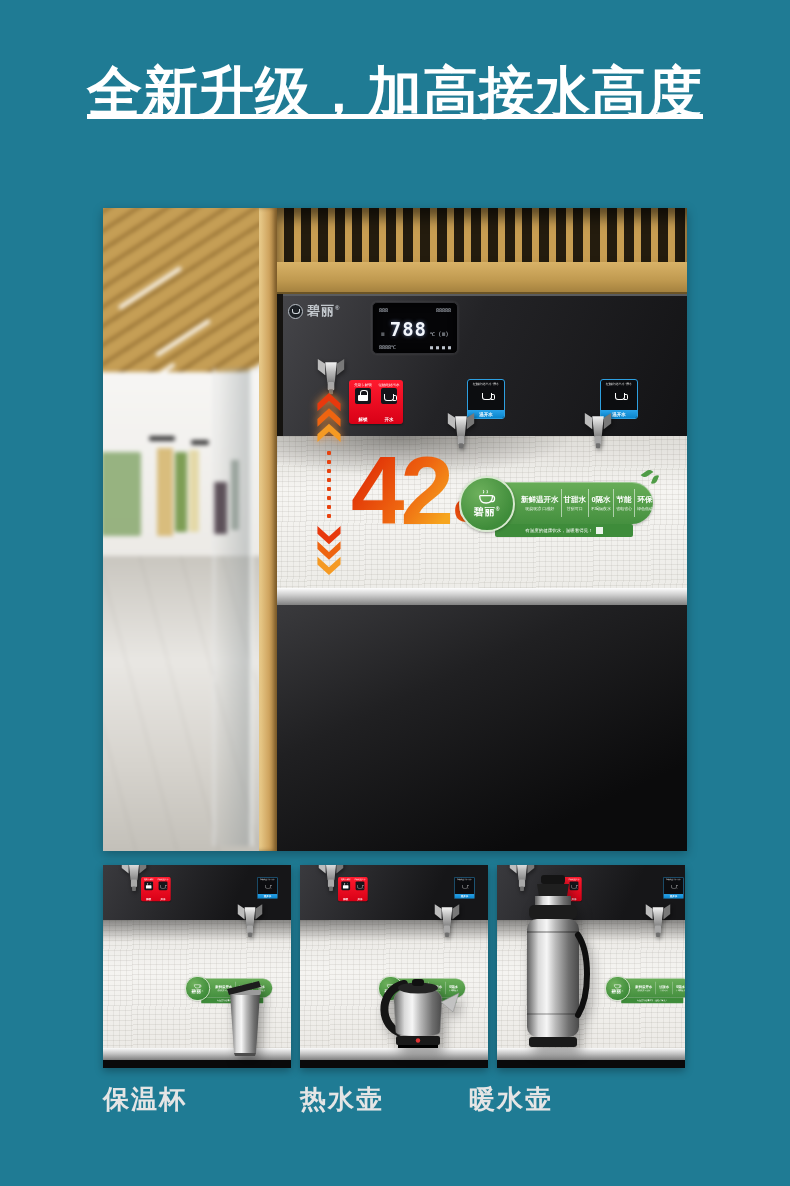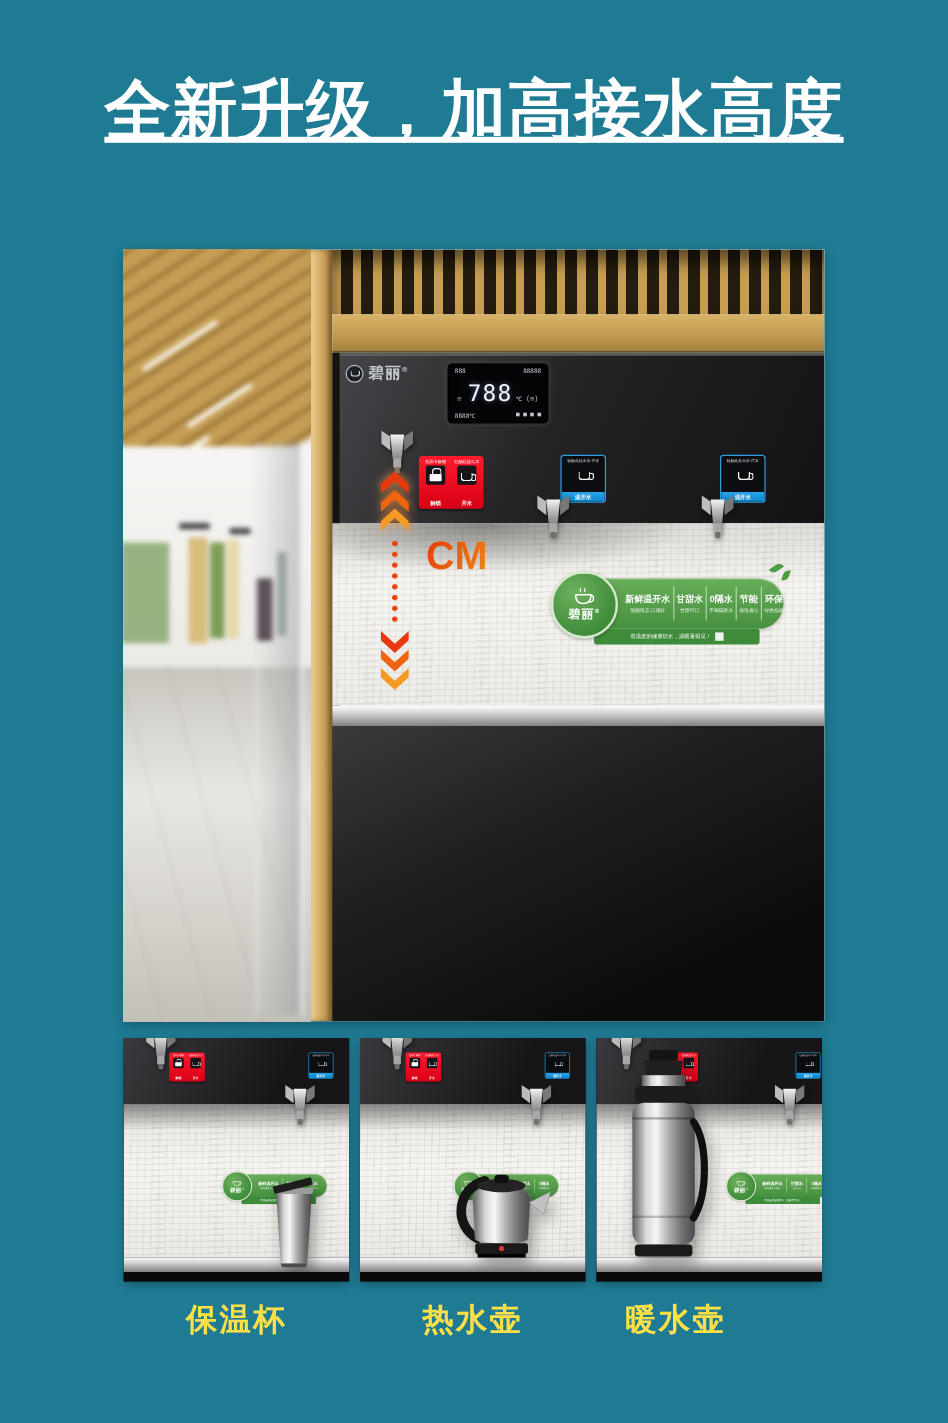--- a/index.html
+++ b/index.html
@@ -85,21 +85,21 @@
 
   
   .display { position:absolute; left:95px; top:94px; width:86px; height:52px;
              background:#050507; border-radius:5px; border:1px solid #303034;
              box-shadow:inset 0 0 8px #000, 0 0 3px rgba(255,255,255,.12);
              color:#dfe7f2; font-family:"DejaVu Sans Mono", monospace; padding:4px 6px 3px;
              display:flex; flex-direction:column; justify-content:space-between; }
   .d-row1,.d-row3 { display:flex; justify-content:space-between; font-size:5px; opacity:.85; }
   .d-main { display:flex; align-items:baseline; justify-content:center; gap:3px; }
   .d-side { font-size:6px; opacity:.7; margin-right:2px; }
-  .d-num  { font-size:19px; font-weight:400; letter-spacing:1px; color:#f2f6fc;
+  .d-num  { font-size:19px; font-weight:700; letter-spacing:1px; color:#f2f6fc;
             text-shadow:0 0 4px rgba(160,190,255,.55); }
   .d-unit { font-size:5px; } .d-aux { font-size:6px; opacity:.8; }
 
   
   .faucet { position:absolute; filter:drop-shadow(1px 2px 2px rgba(0,0,0,.45)); }
 
   
   .red-label { width:54px; height:44px; background:linear-gradient(#ff1a2e,#d80016);
                border-radius:3px; display:flex; padding:3px 2px 2px; gap:2px;
                box-shadow:0 1px 2px rgba(0,0,0,.4); }
@@ -179,22 +179,22 @@
   .t-panel { position:absolute; top:0; left:0; right:0; height:55px;
            background:linear-gradient(115deg,#3a3a3e,#161618 70%); }
   .t-white { position:absolute; top:55px; left:0; right:0; height:128px;
            background:linear-gradient(180deg,#e7e5e1,#f5f4f1 40%,#eceae6); }
   .t-shadow { position:absolute; top:55px; left:0; right:0; height:22px;
            background:linear-gradient(rgba(40,40,40,.5), rgba(40,40,40,0)); }
   .t-counter { position:absolute; top:183px; left:0; right:0; height:12px;
            background:linear-gradient(180deg,#fafafa,#c7c7c7 45%,#808080); }
   .t-base { position:absolute; top:195px; left:0; right:0; bottom:0; background:#0a0a0b; }
   .product { position:absolute; filter:drop-shadow(4px 6px 6px rgba(0,0,0,.35)); }
-  .t-label { position:absolute; top:1082px; width:188px; text-align:center;
-           color:#fde047; font-size:26px; font-weight:600; letter-spacing:2px; }
+  .t-label { position:absolute; top:1082px; width:188px; text-align:left;
+           color:#e5e5e5; font-size:26px; font-weight:600; letter-spacing:2px; }
 </style>
 </head>
 <body>
 
 <div class="canvas">
 
   <svg width="0" height="0" style="position:absolute">
     <defs>
       <linearGradient id="msilver" x1="0" y1="0" x2="0" y2="1">
         <stop offset="0" stop-color="#f4f4f4"></stop>
@@ -345,20 +345,21 @@
 
       <svg class="chev chev-glow" style="left:39px;top:184px;width:26px;height:52px">
           <use href="#chev-up"></use>
         </svg>
       <div class="dots" style="left:49px;top:242px;height:70px"></div>
       <svg class="chev" style="left:39px;top:316px;width:26px;height:52px">
           <use href="#chev-down"></use>
         </svg>
 
       <div class="callout">
+        <span class="c-num">42</span>
         <span class="c-unit">CM</span>
       </div>
 
       <div class="abs" style="left:182px;top:266px">
         <div class="banner">
           <div class="b-leaf"></div>
           <div class="b-leaf b-leaf2"></div>
           <div class="b-pill">
             <div class="b-feats">
               <div class="feat">

